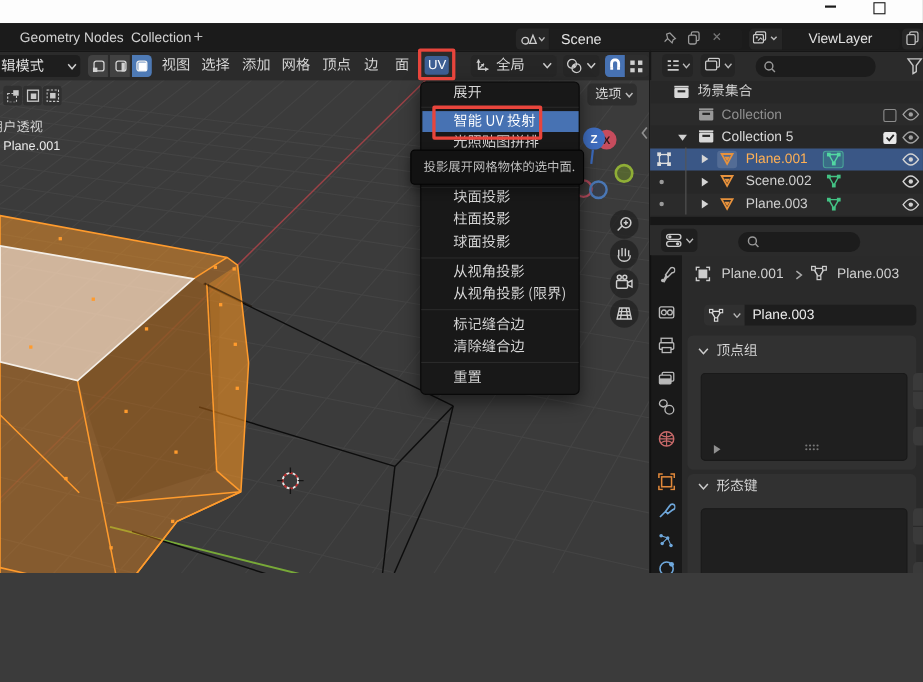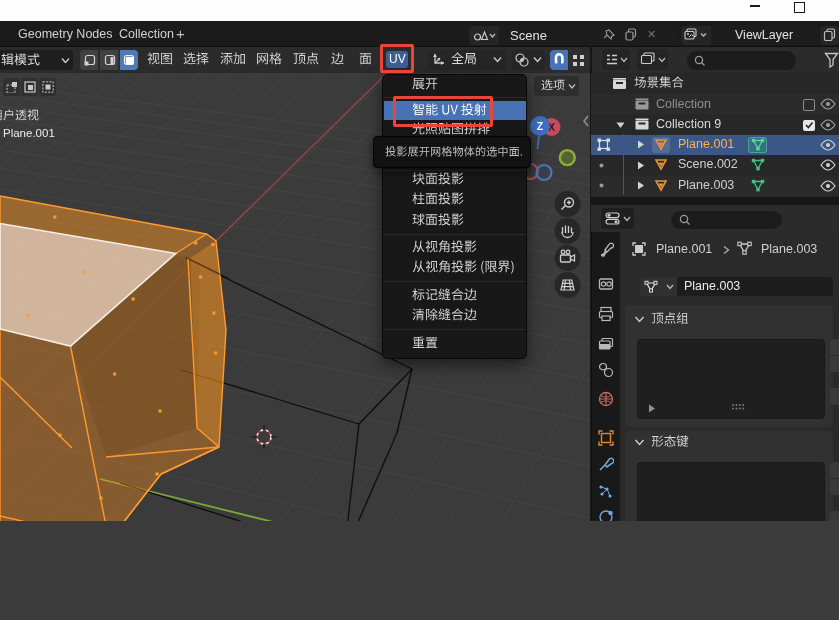--- a/index.html
+++ b/index.html
@@ -330,21 +330,21 @@
       <circle cx="8" cy="6" r="2" fill="#a0a0a0"></circle>
     </svg>
 <svg class="abs" style="left:616px;top:120.5px;" width="9" height="8" viewBox="0 0 9 8">
       <path d="M0.5 1.5h8L4.5 7z" fill="#d0d0d0"></path>
     </svg>
 <svg class="abs" style="left:635px;top:118px;" width="14" height="12" viewBox="0 0 14 12">
       <rect x="0.5" y="2.5" width="13" height="9" rx="1" fill="#d8d8d8"></rect>
       <rect x="0.5" y="0.5" width="13" height="1.5" fill="#d8d8d8"></rect>
       <rect x="3.5" y="4.5" width="7" height="2" fill="#272727"></rect>
     </svg>
-<div class="txt" style="left:656px;top:115.1px;font-size:12.5px;line-height:19px;color:#d8d8d8;">Collection 9</div>
+<div class="txt" style="left:656px;top:115.1px;font-size:12.5px;line-height:19px;color:#d8d8d8;">Collection 5</div>
 <div class="abs" style="left:803px;top:119.5px;width:11.5px;height:11.5px;background:#e8e8e8;border-radius:2px"></div>
 <svg class="abs" style="left:804px;top:120px;" width="10" height="10" viewBox="0 0 10 10">
       <path d="M2 5l2.4 2.6L8.5 2.6" stroke="#222" stroke-width="1.6" fill="none"></path>
     </svg>
 <svg class="abs" style="left:820px;top:118.5px;" width="16" height="12" viewBox="0 0 16 12">
       <path d="M1 6c2.5-3.4 5-5 7-5s4.5 1.6 7 5c-2.5 3.4-5 5-7 5s-4.5-1.6-7-5z" fill="none" stroke="#a0a0a0" stroke-width="1.2"></path>
       <circle cx="8" cy="6" r="2" fill="#a0a0a0"></circle>
     </svg>
 <div class="abs" style="left:622.5px;top:134px;width:1px;height:61px;background:#555"></div>
 <svg class="abs" style="left:597px;top:138px;" width="14" height="13" viewBox="0 0 14 13">

